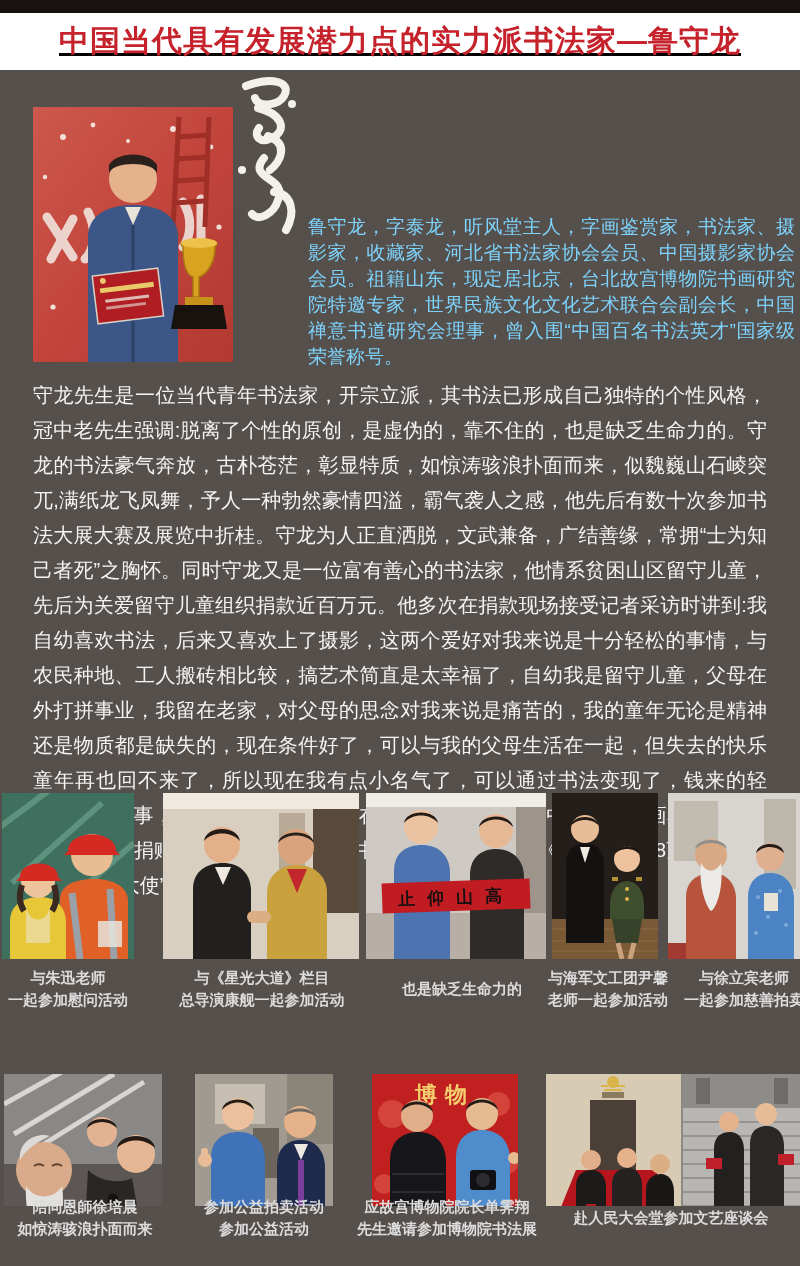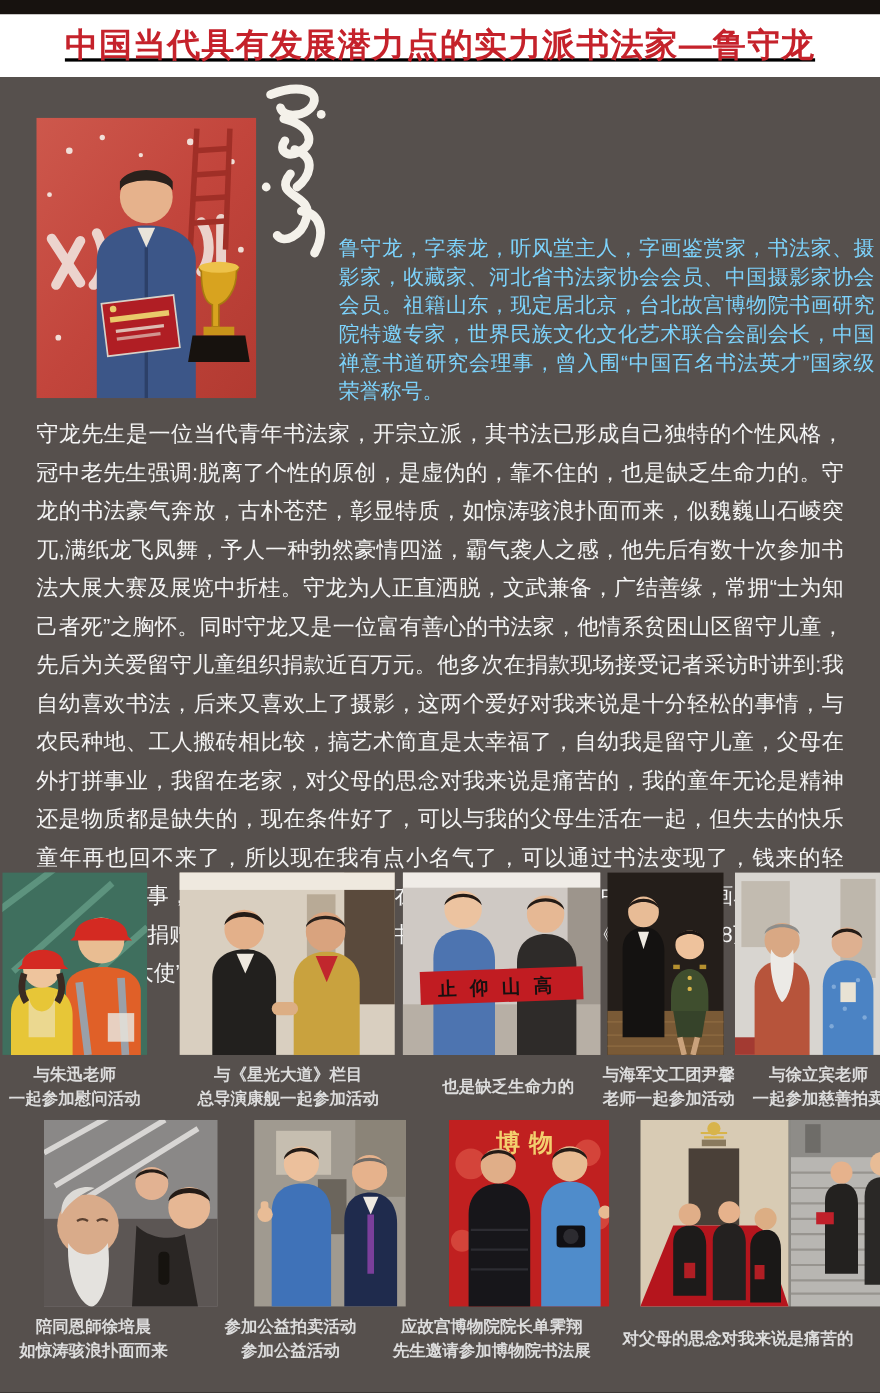--- a/index.html
+++ b/index.html
@@ -37,21 +37,21 @@
     white-space:pre-line;
   }
   
   .r1{top:793px;height:166px;}
   .p11{left:2px;width:132px;}
   .p12{left:163px;width:196px;}
   .p13{left:366px;width:180px;}
   .p14{left:552px;width:106px;}
   .p15{left:668px;width:132px;}
   
-  .r2{top:1018px;height:170px;margin-left:36px;}
+  .r2{top:1074px;height:132px;}
   .p21{left:4px;width:158px;}
   .p22{left:195px;width:138px;}
   .p23{left:372px;width:146px;}
   .p24{left:546px;width:254px;}
 </style>
 </head>
 <body>
 
 <div id="page">
 
@@ -419,16 +419,16 @@
         </g>
       </svg>
     </figure>
 
     <div class="cap" style="left:0px;top:1192px;width:170px">陪同恩師徐培晨
 如惊涛骇浪扑面而来</div>
     <div class="cap" style="left:194px;top:1192px;width:140px">参加公益拍卖活动
 参加公益活动</div>
     <div class="cap" style="left:352px;top:1192px;width:190px">应故宫博物院院长单霁翔
 先生邀请参加博物院书法展</div>
-    <div class="cap" style="left:565px;top:1192px;width:212px">对父母的思念对我来说是痛苦的</div>
+    <div class="cap" style="left:565px;top:1192px;width:212px">赴人民大会堂参加文艺座谈会</div>
 
   </section>
 </div>
 
 </body></html>

